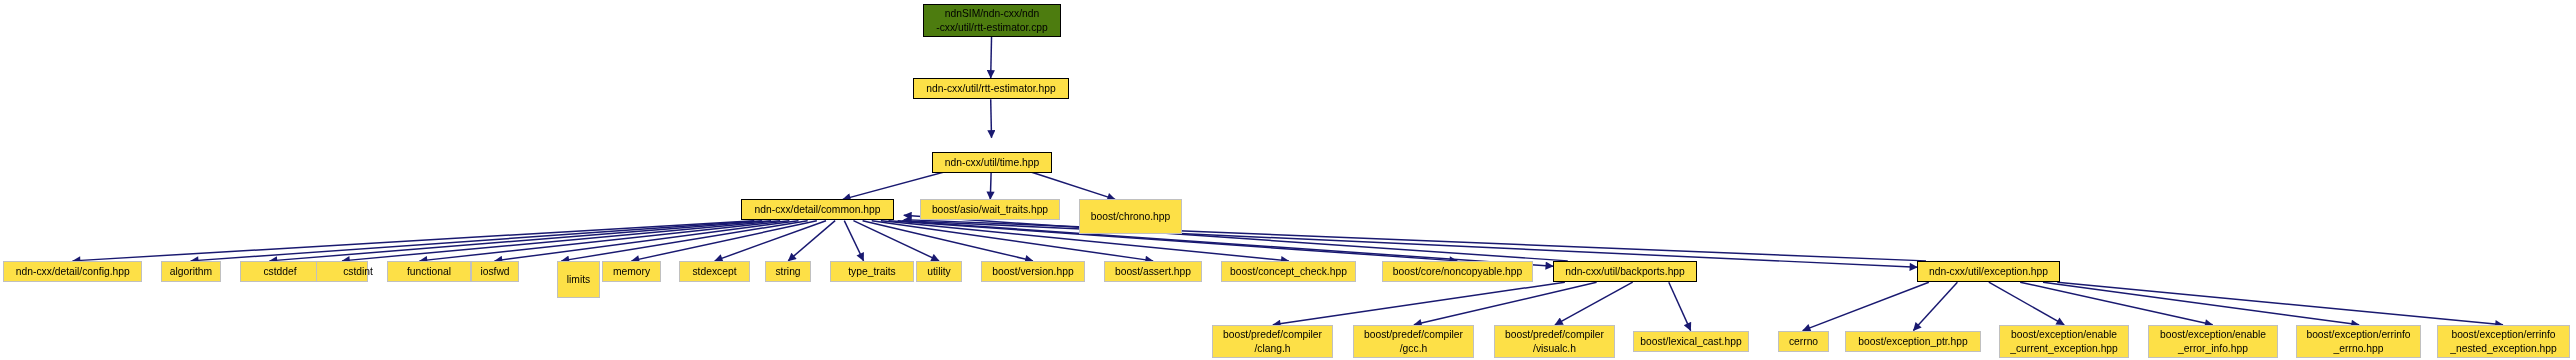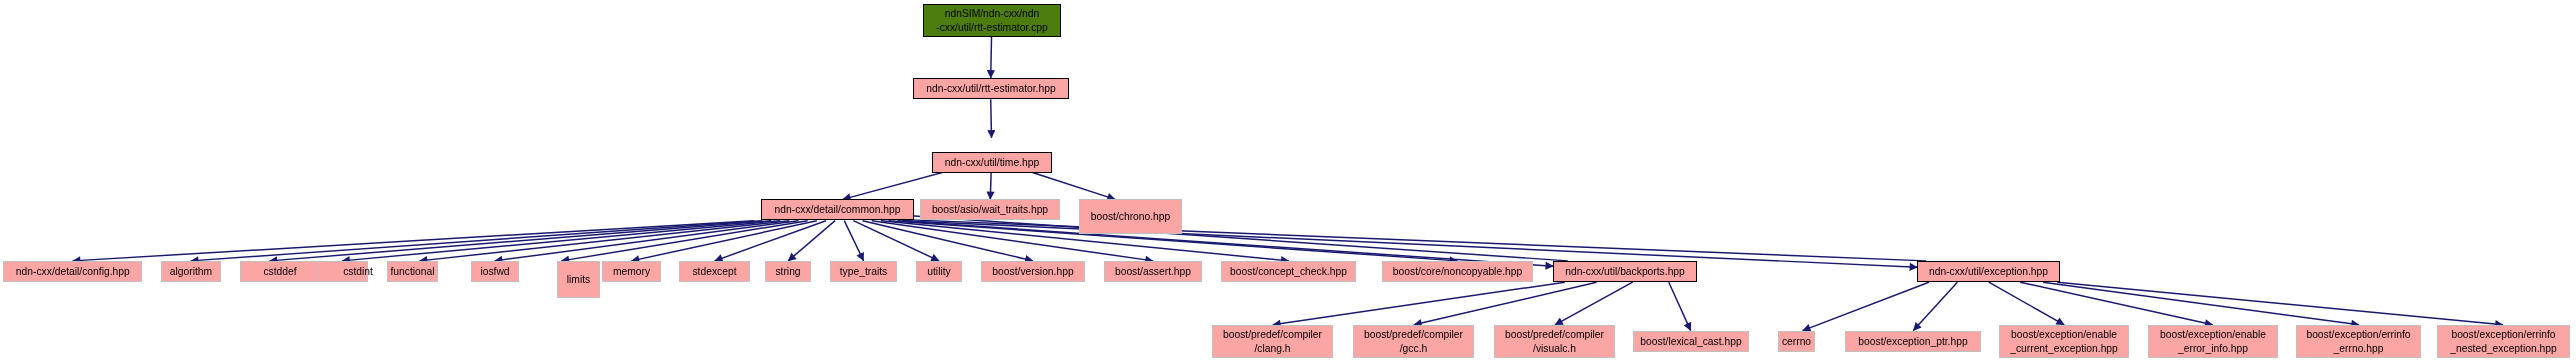--- a/index.html
+++ b/index.html
@@ -10,21 +10,21 @@
     font-family:"Liberation Sans", sans-serif;
     overflow:hidden;
   }
   #edge-layer {
     position:absolute; left:0; top:0;
     pointer-events:none;
   }
   .node {
     position:absolute;
     box-sizing:border-box;
-    background:#fca5a5;
+    background:#fde047;
     border:0.8px solid #c0c0c0;
     color:#000000;
     font-size:10.3px;
     line-height:1.3;
     display:flex;
     align-items:center;
     justify-content:center;
     text-align:center;
     white-space:pre-line;
     cursor:default;
@@ -85,49 +85,49 @@
         <line x1="2463.28" y1="344" x2="2698" y2="396" stroke="#191970" stroke-width="1.8" marker-end="url(#arrow)"></line>
         <line x1="2491.12" y1="344" x2="2876.5" y2="396" stroke="#191970" stroke-width="1.8" marker-end="url(#arrow)"></line>
         <line x1="2508.52" y1="344" x2="3052" y2="396" stroke="#191970" stroke-width="1.8" marker-end="url(#arrow)"></line>
       </g>
   </svg>
   <div id="node-layer">
       <div class="node current" style="left: 923px; top: 4.1px; width: 138px; height: 33px; border-color: rgb(0, 0, 0); background: #4d7c0f;">ndnSIM/ndn-cxx/ndn
 -cxx/util/rtt-estimator.cpp</div>
       <div class="node linked" style="left: 913px; top: 78px; width: 156px; height: 21.3px; border-color: rgb(0, 0, 0);">ndn-cxx/util/rtt-estimator.hpp</div>
       <div class="node linked" style="left: 932px; top: 152px; width: 120px; height: 21.3px; border-color: rgb(0, 0, 0);">ndn-cxx/util/time.hpp</div>
-      <div class="node linked" style="left: 761px; top: 199px; width: 153px; height: 21.3px; border-color: rgb(0, 0, 0);">ndn-cxx/detail/common.hpp</div>
+      <div class="node linked" style="left: 741px; top: 199px; width: 153px; height: 21.3px; border-color: rgb(0, 0, 0);">ndn-cxx/detail/common.hpp</div>
       <div class="node plain" style="left: 920px; top: 199px; width: 140px; height: 21.3px; border-color: rgb(192, 192, 192);">boost/asio/wait_traits.hpp</div>
       <div class="node plain" style="left: 1079px; top: 199px; width: 103px; height: 35px; border-color: rgb(192, 192, 192);">boost/chrono.hpp</div>
       <div class="node plain" style="left: 3.3px; top: 261px; width: 139px; height: 21.3px; border-color: rgb(192, 192, 192);">ndn-cxx/detail/config.hpp</div>
       <div class="node plain" style="left: 161px; top: 261px; width: 60px; height: 21.3px; border-color: rgb(192, 192, 192);">algorithm</div>
       <div class="node plain" style="left: 240px; top: 261px; width: 80px; height: 21.3px; border-color: rgb(192, 192, 192);">cstddef</div>
       <div class="node plain" style="left: 316px; top: 261px; width: 52px; height: 21.3px; border-color: rgb(192, 192, 192); padding-left: 32px;">cstdint</div>
-      <div class="node plain" style="left: 387px; top: 261px; width: 51px; height: 21.3px; border-color: rgb(192, 192, 192);">functional</div>
+      <div class="node plain" style="left: 387px; top: 261px; width: 84px; height: 21.3px; border-color: rgb(192, 192, 192);">functional</div>
       <div class="node plain" style="left: 471px; top: 261px; width: 48px; height: 21.3px; border-color: rgb(192, 192, 192);">iosfwd</div>
       <div class="node plain" style="left: 540px; top: 261px; width: 43px; height: 37px; border-color: rgb(192, 192, 192); margin-left: 17px;">limits</div>
       <div class="node plain" style="left: 602px; top: 261px; width: 59px; height: 21.3px; border-color: rgb(192, 192, 192);">memory</div>
       <div class="node plain" style="left: 679px; top: 261px; width: 71px; height: 21.3px; border-color: rgb(192, 192, 192);">stdexcept</div>
       <div class="node plain" style="left: 765px; top: 261px; width: 46px; height: 21.3px; border-color: rgb(192, 192, 192);">string</div>
-      <div class="node plain" style="left: 830px; top: 261px; width: 67px; height: 21.3px; border-color: rgb(192, 192, 192);">type_traits</div>
+      <div class="node plain" style="left: 830px; top: 261px; width: 84px; height: 21.3px; border-color: rgb(192, 192, 192);">type_traits</div>
       <div class="node plain" style="left: 916px; top: 261px; width: 46px; height: 21.3px; border-color: rgb(192, 192, 192);">utility</div>
       <div class="node plain" style="left: 981px; top: 261px; width: 104px; height: 21.3px; border-color: rgb(192, 192, 192);">boost/version.hpp</div>
       <div class="node plain" style="left: 1104px; top: 261px; width: 98px; height: 21.3px; border-color: rgb(192, 192, 192);">boost/assert.hpp</div>
       <div class="node plain" style="left: 1221px; top: 261px; width: 135px; height: 21.3px; border-color: rgb(192, 192, 192);">boost/concept_check.hpp</div>
       <div class="node plain" style="left: 1382px; top: 261px; width: 151px; height: 21.3px; border-color: rgb(192, 192, 192);">boost/core/noncopyable.hpp</div>
       <div class="node linked" style="left: 1553px; top: 261px; width: 144px; height: 21.3px; border-color: rgb(0, 0, 0);">ndn-cxx/util/backports.hpp</div>
       <div class="node linked" style="left: 1917px; top: 261px; width: 143px; height: 21.3px; border-color: rgb(0, 0, 0);">ndn-cxx/util/exception.hpp</div>
       <div class="node plain" style="left: 1212px; top: 325px; width: 121px; height: 33px; border-color: rgb(192, 192, 192);">boost/predef/compiler
 /clang.h</div>
       <div class="node plain" style="left: 1353px; top: 325px; width: 121px; height: 33px; border-color: rgb(192, 192, 192);">boost/predef/compiler
 /gcc.h</div>
       <div class="node plain" style="left: 1494px; top: 325px; width: 121px; height: 33px; border-color: rgb(192, 192, 192);">boost/predef/compiler
 /visualc.h</div>
       <div class="node plain" style="left: 1633px; top: 331px; width: 116px; height: 21.3px; border-color: rgb(192, 192, 192);">boost/lexical_cast.hpp</div>
-      <div class="node plain" style="left: 1778px; top: 331px; width: 37px; height: 21.3px; border-color: rgb(192, 192, 192);">cerrno</div>
+      <div class="node plain" style="left: 1778px; top: 331px; width: 51px; height: 21.3px; border-color: rgb(192, 192, 192);">cerrno</div>
       <div class="node plain" style="left: 1845px; top: 331px; width: 136px; height: 21.3px; border-color: rgb(192, 192, 192);">boost/exception_ptr.hpp</div>
       <div class="node plain" style="left: 1999px; top: 325px; width: 130px; height: 33px; border-color: rgb(192, 192, 192);">boost/exception/enable
 _current_exception.hpp</div>
       <div class="node plain" style="left: 2148px; top: 325px; width: 130px; height: 33px; border-color: rgb(192, 192, 192);">boost/exception/enable
 _error_info.hpp</div>
       <div class="node plain" style="left: 2296px; top: 325px; width: 125px; height: 33px; border-color: rgb(192, 192, 192);">boost/exception/errinfo
 _errno.hpp</div>
       <div class="node plain" style="left: 2437px; top: 325px; width: 133px; height: 33px; border-color: rgb(192, 192, 192);">boost/exception/errinfo
 _nested_exception.hpp</div>
     </div>

